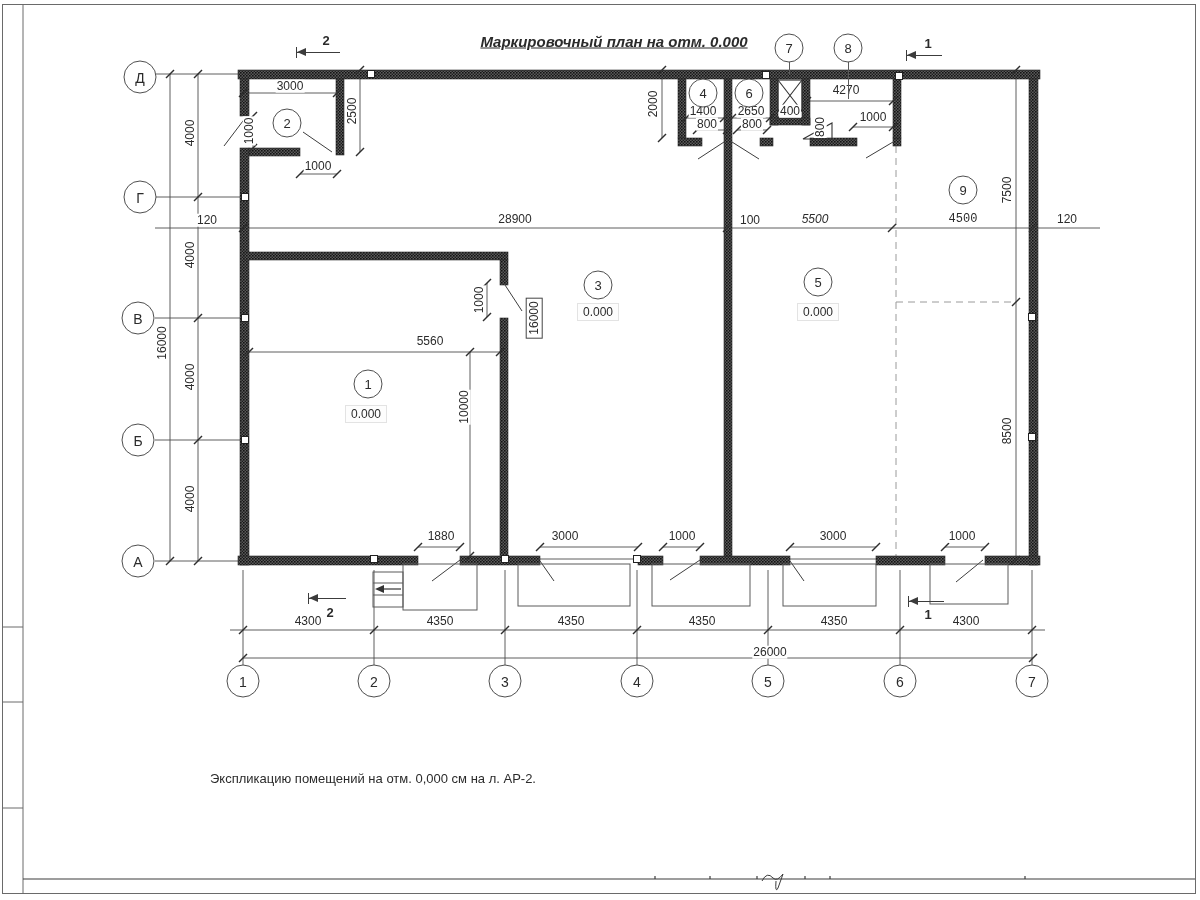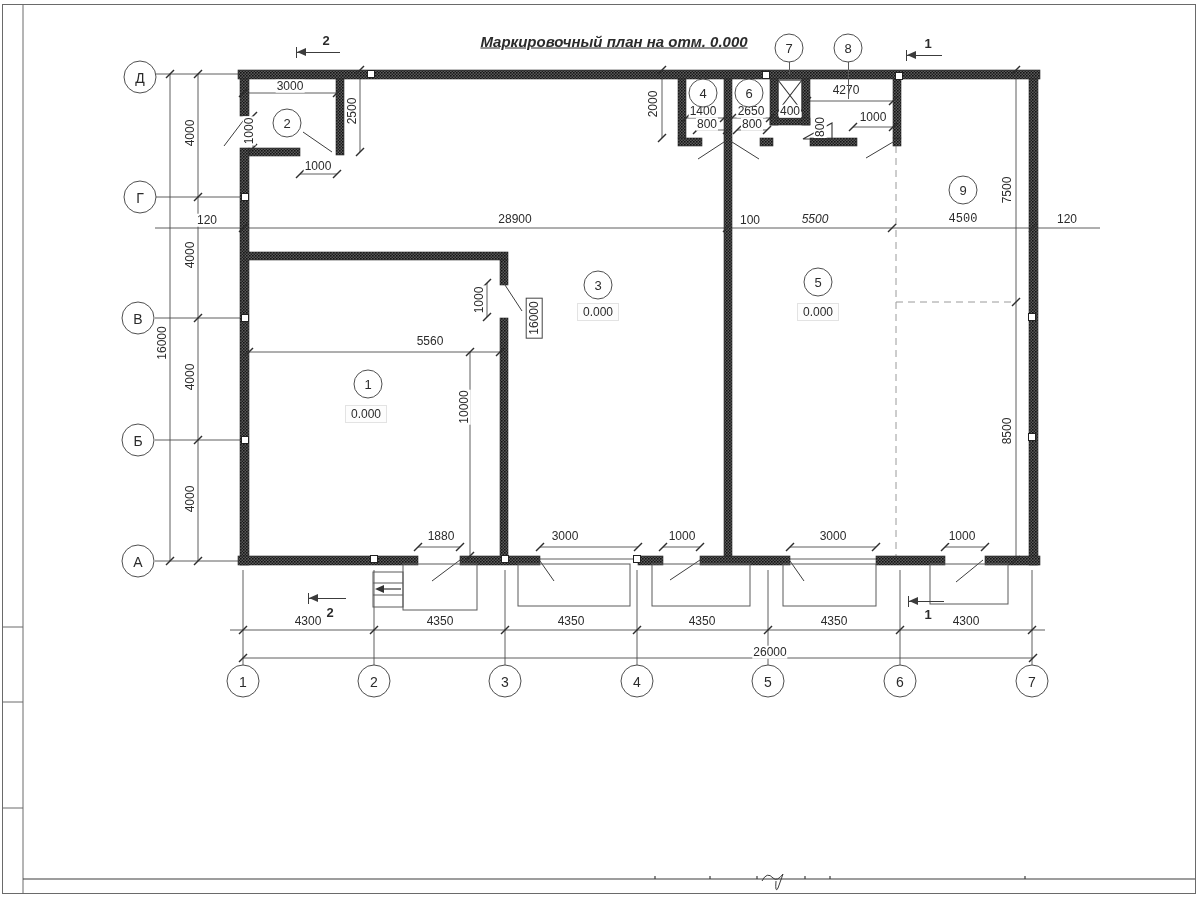--- a/index.html
+++ b/index.html
@@ -228,20 +228,21 @@
         <line x1="401" y1="589" x2="381" y2="589" stroke="#333" stroke-width="1.2"></line>
         <path d="M375,589 l9,-4 l0,8 z" fill="#333"></path>
         <rect x="778" y="80" width="24" height="31" fill="none" stroke="#333" stroke-width="1.2"></rect>
         <line x1="778" y1="80" x2="802" y2="111" stroke="#333" stroke-width="1.1"></line>
         <line x1="778" y1="111" x2="802" y2="80" stroke="#333" stroke-width="1.1"></line>
         <path d="M803,139 L832,139 L832,123 Z" fill="none" stroke="#333" stroke-width="1.1"></path>
       </g>
   </svg>
   <div id="labels">
     <div class="abs ctr title" style="left:614px;top:41px;">Маркировочный план на отм. 0.000</div>
+    <div class="abs note" style="left:210px;top:771px;">Экспликацию помещений на отм. 0,000 см на л. АР-2.</div>
   <div class="abs dim ctr" style="left: 290px; top: 86px;">3000</div>
       <div class="abs dim rot" style="left: 352px; top: 111px;">2500</div>
       <div class="abs dim rot" style="left: 249px; top: 131px;">1000</div>
       <div class="abs dim ctr" style="left: 318px; top: 166px;">1000</div>
       <div class="abs dim rot" style="left: 190px; top: 133px;">4000</div>
       <div class="abs dim rot" style="left: 190px; top: 255px;">4000</div>
       <div class="abs dim rot" style="left: 190px; top: 377px;">4000</div>
       <div class="abs dim rot" style="left: 190px; top: 499px;">4000</div>
       <div class="abs dim rot" style="left: 162px; top: 343px;">16000</div>
       <div class="abs dim ctr" style="left: 207px; top: 220px;">120</div>

